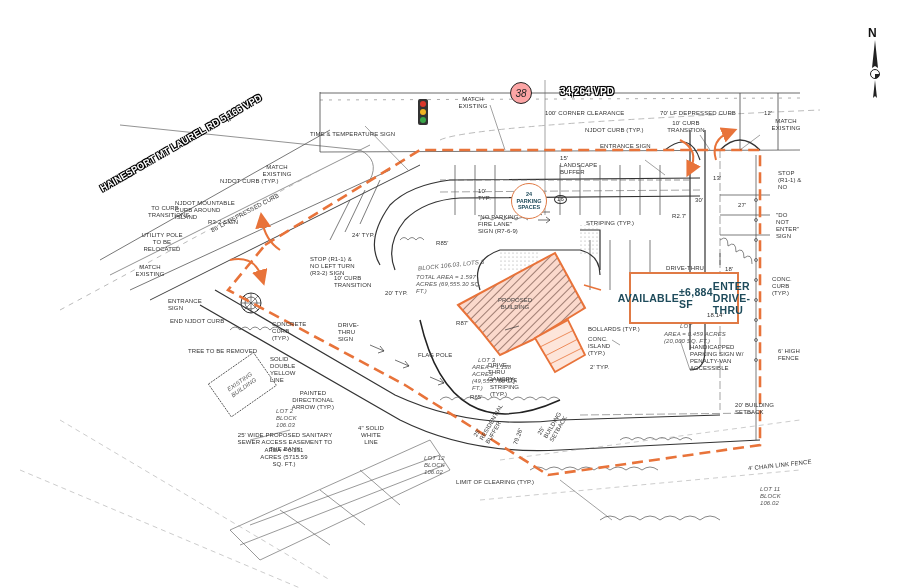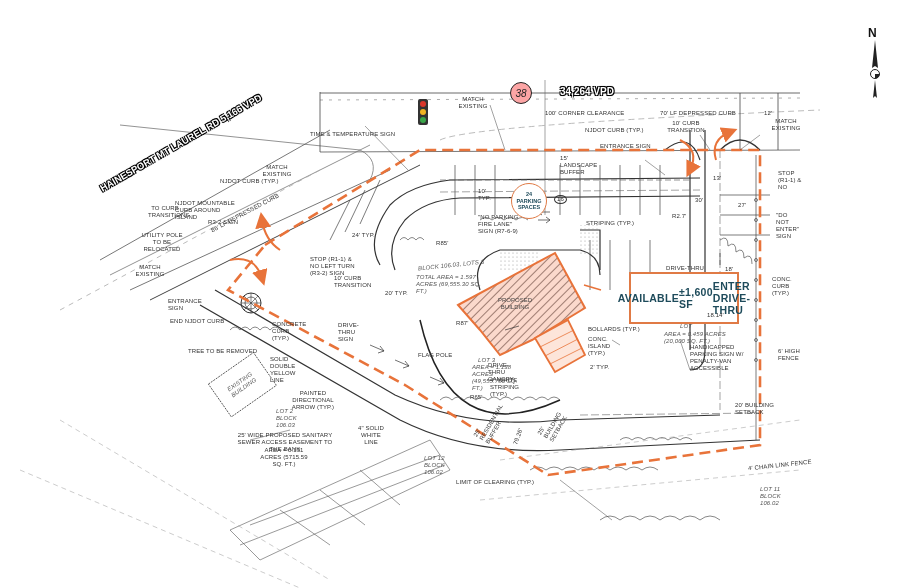--- a/index.html
+++ b/index.html
@@ -221,21 +221,21 @@
   <svg width="18" height="70" style="position:absolute;left:0;top:14px;">
     <path d="M9 0 L12 28 L9 26 L6 28 Z" fill="#222"></path>
     <circle cx="9" cy="34" r="4.5" fill="#fff" stroke="#222" stroke-width="1"></circle>
     <path d="M9 34 L13.5 34 A4.5 4.5 0 0 1 9 38.5 Z" fill="#222"></path>
     <path d="M9 40 L11 58 L9 56 L7 58 Z" fill="#222"></path>
   </svg>
 </div>
 
 <div class="callout">
   <span>AVAILABLE</span>
-  <span>±1,600 SF</span>
+  <span>±6,884 SF</span>
   <span>ENTER DRIVE-THRU</span>
 </div>
 
 <div class="pspaces">
   <span>24</span>
   <span>PARKING</span>
   <span>SPACES</span>
 </div>
 
 <div class="bldg-text" style="left:498px;top:297px;">

